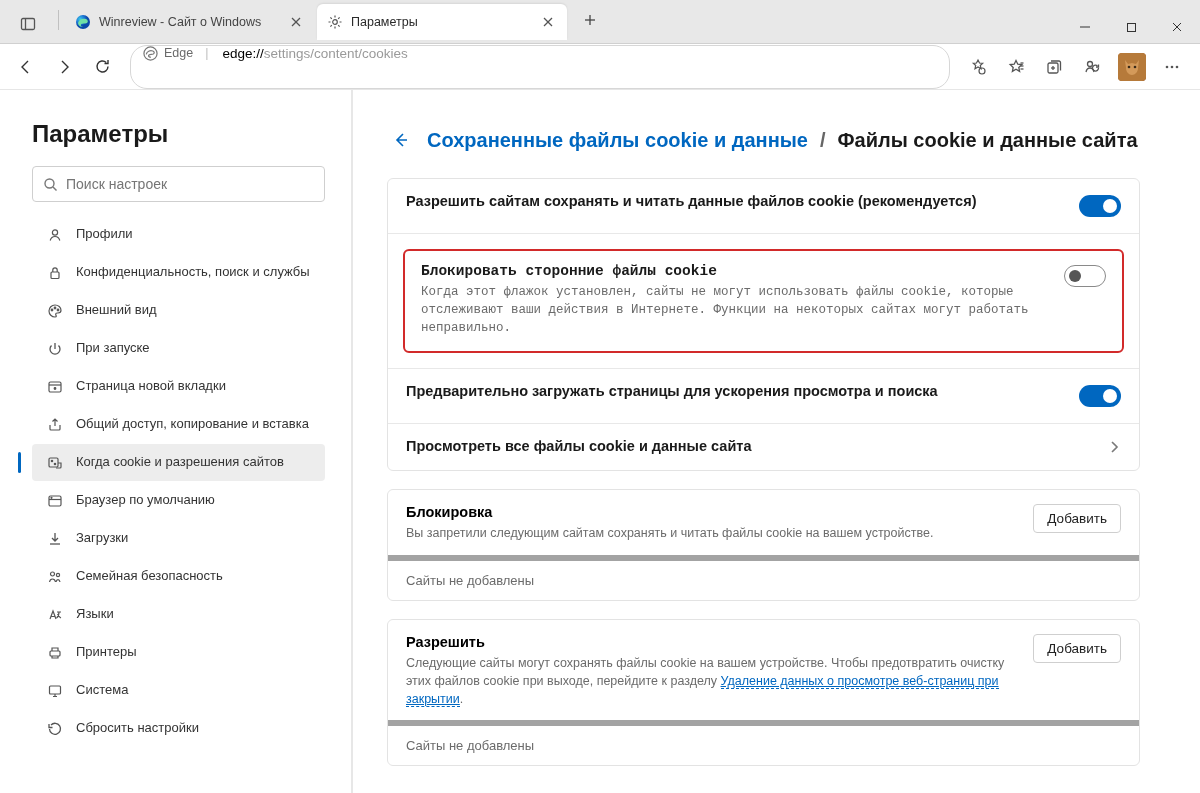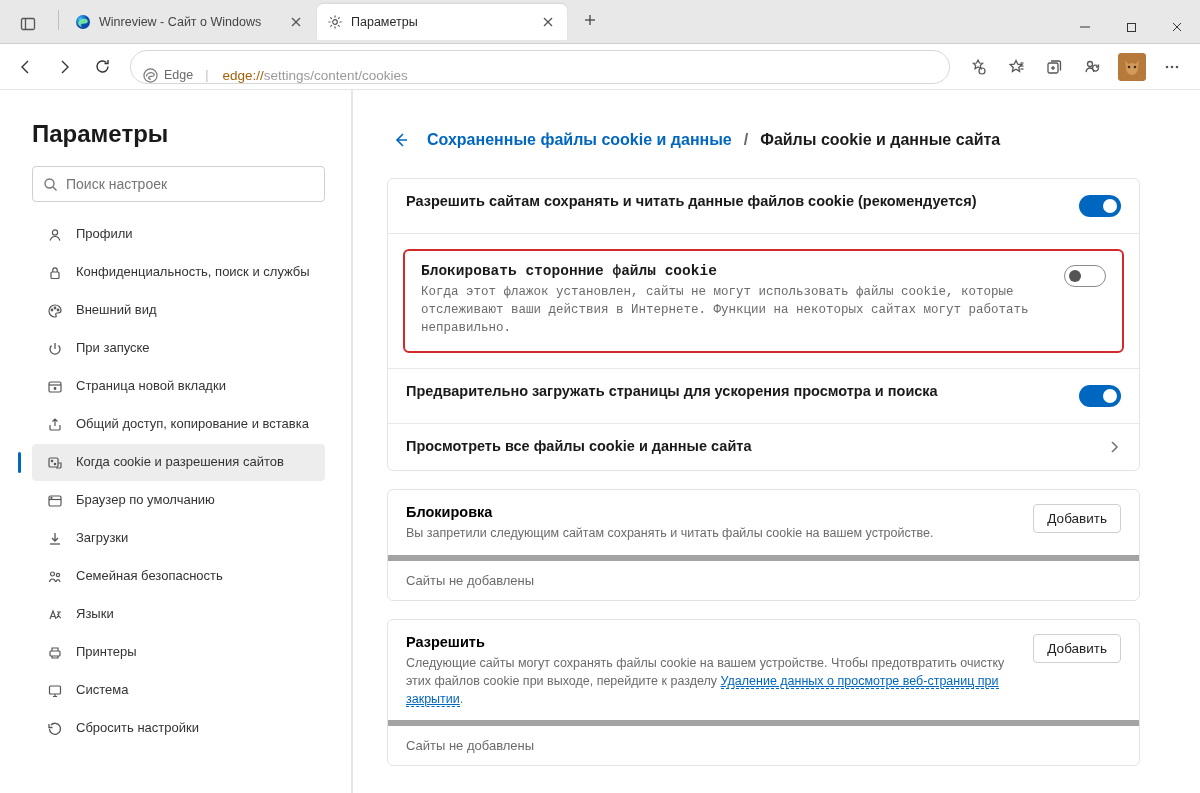--- a/index.html
+++ b/index.html
@@ -16,25 +16,25 @@
   .tab .favicon { width:16px; height:16px; display:flex; align-items:center; justify-content:center; flex-shrink:0; }
   .tab .tab-title { flex:1; overflow:hidden; white-space:nowrap; text-overflow:ellipsis; font-size:12.5px; }
   .tab .tab-close { width:18px; height:18px; display:flex; align-items:center; justify-content:center; border-radius:3px; color:#555; }
   .newtab-btn { width:30px; height:30px; display:flex; align-items:center; justify-content:center; margin:0 6px 4px 6px; border-radius:4px; color:#444; }
   .window-controls { display:flex; margin-left:auto; }
   .win-btn { width:46px; height:32px; display:flex; align-items:center; justify-content:center; color:#333; }
 
   
   .toolbar { height: 46px; display:flex; align-items:center; padding: 0 8px; gap:2px; border-bottom:1px solid #e6e6e6; }
   .tbtn { width:36px; height:36px; display:flex; align-items:center; justify-content:center; border-radius:6px; color:#555; }
-  .omnibox { flex:1; display:flex; align-items:flex-end; height:34px; border:1px solid #d7d7d7; border-radius:17px; padding:0 12px; gap:8px; margin:0 8px; background:#fff; }
+  .omnibox { flex:1; display:flex; align-items:flex-start; height:44px; border:1px solid #d7d7d7; border-radius:17px; padding:0 12px; gap:8px; margin:0 8px; background:#fff; }
   .omnibox .identity { display:flex; align-items:center; gap:6px; color:#6a6a6a; font-size:12.5px; }
   .omnibox .identity .sep { color:#c0c0c0; margin:0 6px; }
   .omnibox .url { color:#9a9a9a; font-size:13.5px; }
-  .omnibox .url .dim { color:#a16207; }
+  .omnibox .url .dim { color:#000000; }
   .omnibox .url .path { color:#9a9a9a; }
   .toolbar-right { display:flex; align-items:center; gap:2px; margin-right:2px; }
   .avatar { width:28px; height:28px; border-radius:4px; overflow:hidden; background:linear-gradient(135deg,#c07830,#8a4a20); display:flex; align-items:center; justify-content:center; margin:0 6px; }
   .avatar svg { display:block; }
 
   
   .page { display:flex; height: calc(793px - 44px - 46px); }
 
   
   .sidebar { width: 352px; border-right: 1px solid #e7e7e7; overflow-y:auto; padding: 30px 26px 20px 32px; position:relative; }
@@ -46,21 +46,21 @@
   .navitem .nicon { width:18px; height:18px; display:flex; align-items:center; justify-content:center; color:#555; flex-shrink:0; margin-top:1px; }
   .navitem.active { background: #ededed; }
   .navitem.active::before { content:""; position:absolute; left:-14px; top:8px; bottom:8px; width:3px; background:#0067c0; border-radius:3px; }
   .navitem .label { line-height:1.35; }
 
   
   .main { flex:1; overflow-y:auto; padding: 36px 60px 40px 34px; position:relative; border-left:1px solid #e7e7e7; }
   .main::-webkit-scrollbar, .sidebar::-webkit-scrollbar { width:8px; }
   .main::-webkit-scrollbar-thumb, .sidebar::-webkit-scrollbar-thumb { background:#cfcfcf; border-radius:4px; }
   
-  .breadcrumb { display:flex; align-items:center; gap:12px; font-size:16px; font-weight:600; color:#1a1a1a; margin-bottom:24px; flex-wrap:wrap; }
+  .breadcrumb { display:flex; align-items:center; gap:12px; font-size:20px; font-weight:600; color:#1a1a1a; margin-bottom:24px; flex-wrap:wrap; }
   .breadcrumb .back { width:28px; height:28px; display:flex; align-items:center; justify-content:center; color:#0067c0; border-radius:4px; }
   .breadcrumb a { color:#0067c0; text-decoration:none; }
   .breadcrumb .slash { color:#666; }
   .breadcrumb .current { color:#1a1a1a; }
 
   .card { border:1px solid #e3e3e3; border-radius:6px; margin-bottom:18px; background:#fff; }
   .card-section { padding:14px 18px 16px 18px; border-bottom:1px solid #e8e8e8; }
   .card-section:last-child { border-bottom:none; }
   .row { display:flex; align-items:flex-start; gap:16px; }
   .row .content { flex:1; }

